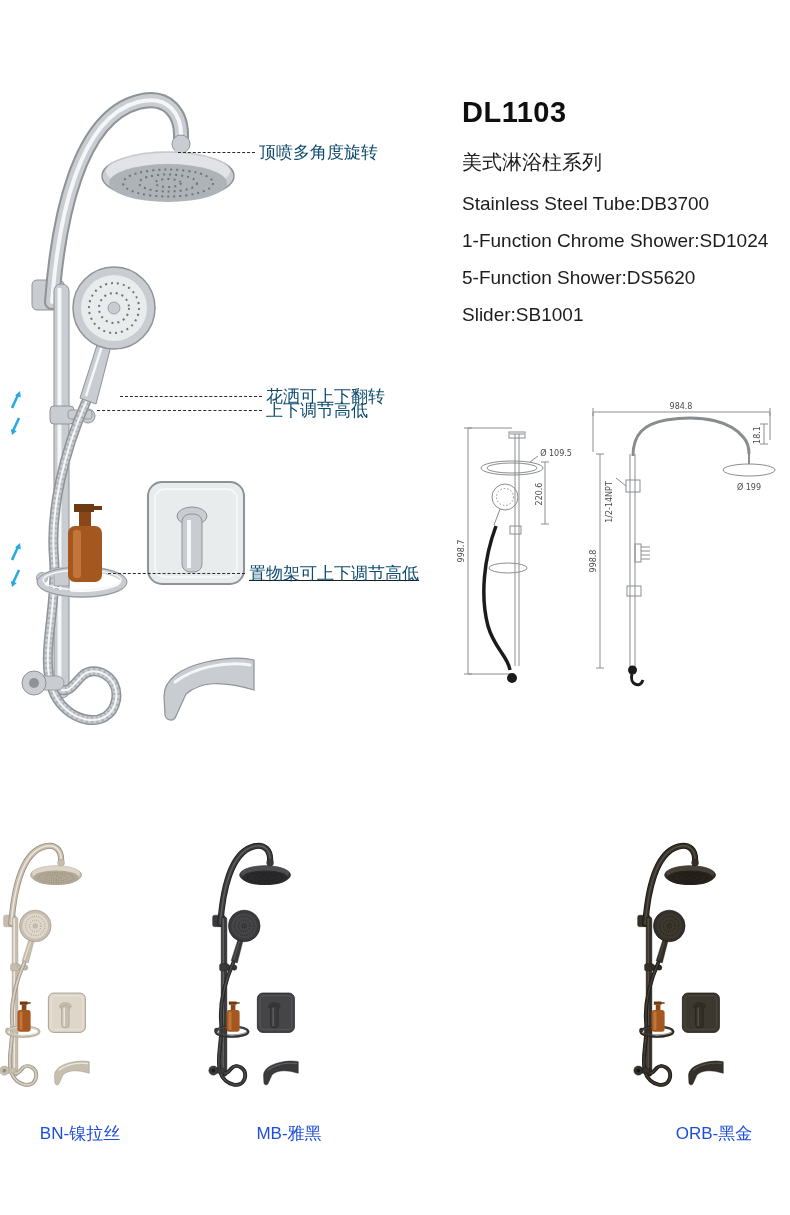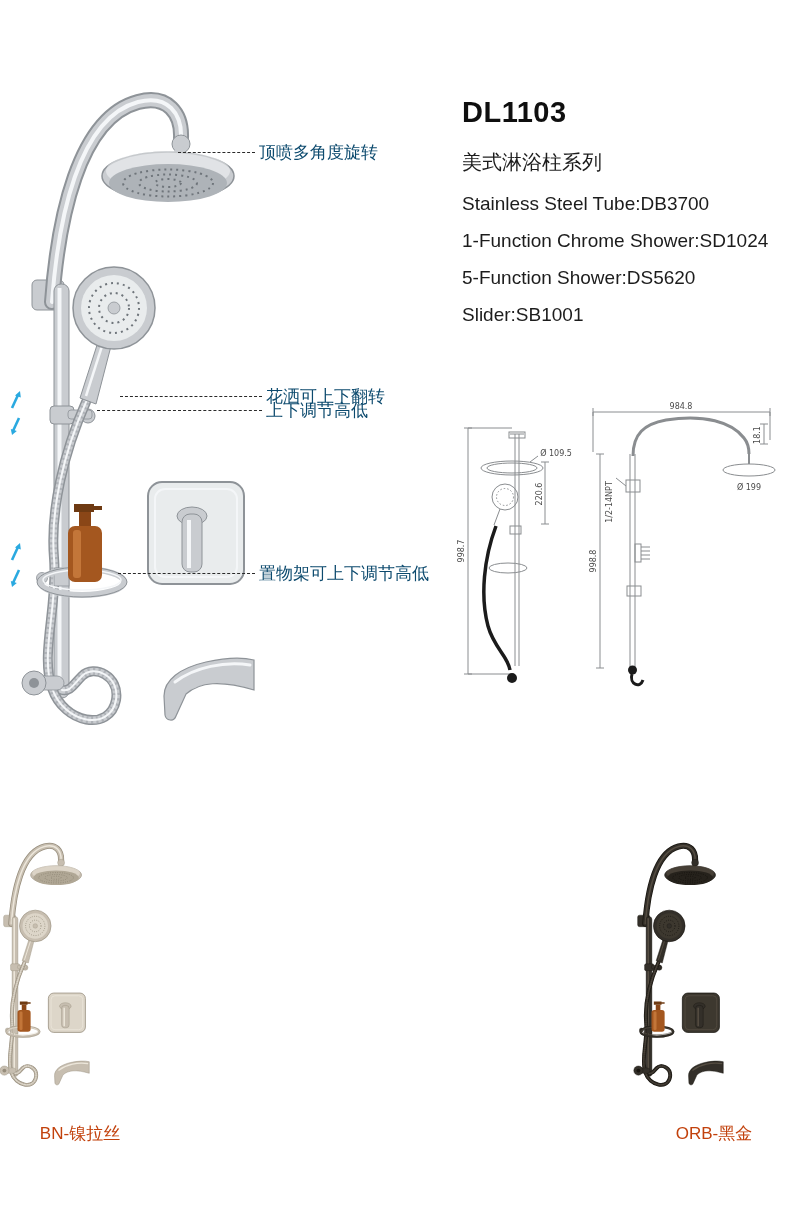--- a/index.html
+++ b/index.html
@@ -37,21 +37,21 @@
   .info h1 { font-size:29px; font-weight:700; color:#0f0f0f; letter-spacing:0.5px; margin-bottom:20px; }
   .series { font-size:20px; color:#1c1c1c; margin-bottom:17px; }
   .spec-line { font-size:19px; color:#1c1c1c; margin-bottom:15px; white-space:nowrap; }
 
   
   .tech { position:absolute; left:452px; top:398px; }
   .tech text { font-family:"DejaVu Sans",sans-serif; font-size:8px; fill:#4a4a4a; }
 
   
   .variant { position:absolute; top:838px; width:170px; display:flex; flex-direction:column; align-items:center; }
-  .variant-label { margin-top:14px; font-size:17px; color:#c2410c; white-space:nowrap; }
+  .variant-label { margin-top:14px; font-size:17px; color:#1d4ed8; white-space:nowrap; }
   .variant-bn  { left:-5px; }
   .variant-mb  { left:204px; }
   .variant-bg  { left:426px; }
   .variant-orb { left:629px; }
 </style>
 </head>
 <body>
 
 <svg width="0" height="0" style="position:absolute" aria-hidden="true">
   <defs>
@@ -167,21 +167,21 @@
     <span class="callout-text">顶喷多角度旋转</span>
   </div>
   <div class="callout" style="left:120px; top:357px;margin-top:28px;">
     <span class="leader" style="width:142px"></span>
     <span class="callout-text">花洒可上下翻转</span>
   </div>
   <div class="callout" style="left:97px; top:399px;">
     <span class="leader" style="width:165px"></span>
     <span class="callout-text">上下调节高低</span>
   </div>
-  <div class="callout" style="left:118px; top:562px;">
+  <div class="callout" style="left:108px; top:562px;text-decoration:underline;">
     <span class="leader" style="width:137px"></span>
     <span class="callout-text">置物架可上下调节高低</span>
   </div>
 
   <section class="info">
     <h1>DL1103</h1>
     <div class="series">美式淋浴柱系列</div>
     <div class="spec-line">Stainless Steel Tube:DB3700</div>
     <div class="spec-line">1-Function Chrome Shower:SD1024</div>
     <div class="spec-line">5-Function Shower:DS5620</div>
@@ -255,20 +255,26 @@
       <text x="144" y="163" transform="rotate(-90 144 163)">998.8</text>
     </g>
   </svg>
 
   <figure class="variant variant-bn">
     <svg class="fig-bn" width="170" height="270" viewBox="0 0 440 700">
         <use href="#shower-fig"></use>
       </svg>
     <figcaption class="variant-label">BN-镍拉丝</figcaption>
   </figure>
+  <figure class="variant variant-mb">
+    <svg class="fig-mb" width="170" height="270" viewBox="0 0 440 700">
+        <use href="#shower-fig"></use>
+      </svg>
+    <figcaption class="variant-label">MB-雅黑</figcaption>
+  </figure>
   <figure class="variant variant-orb">
     <svg class="fig-orb" width="170" height="270" viewBox="0 0 440 700">
         <use href="#shower-fig"></use>
       </svg>
     <figcaption class="variant-label">ORB-黑金</figcaption>
   </figure>
 
 </div>
 
 </body></html>

